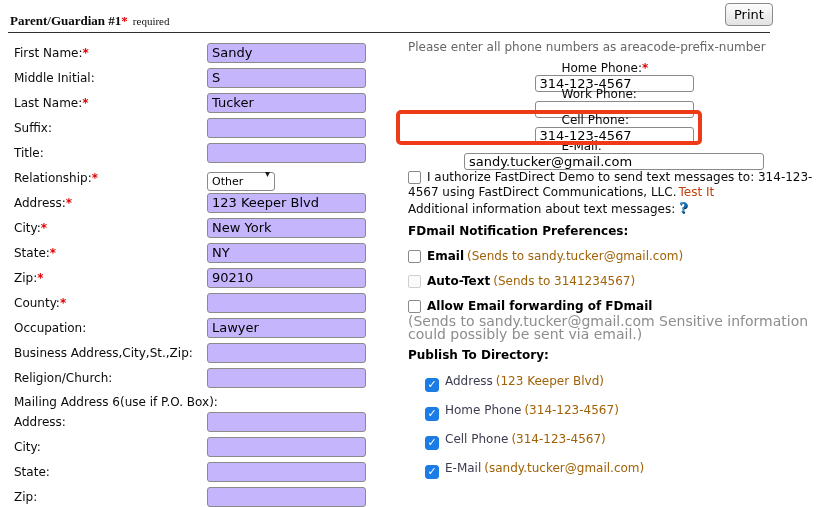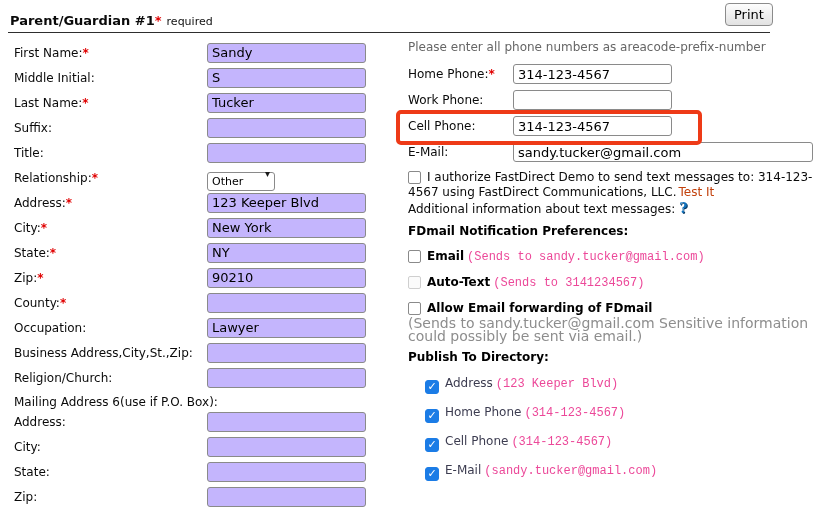--- a/index.html
+++ b/index.html
@@ -1,20 +1,20 @@
 <!DOCTYPE html>
 <html><head>
 <meta charset="utf-8">
 <style>
   html,body { margin:0; padding:0; background:#fff; }
   .page { position:relative; width:822px; height:507px; background:#fff; overflow:hidden;
           font-family:"DejaVu Sans", sans-serif; color:#0a0a0a; }
 
   
-  .pg-heading { position:absolute; left:10px; top:13px; font-size:13px; font-weight:bold; white-space:nowrap; }
+  .pg-heading { position:absolute; left:10px; top:13px; font-size:13px; font-weight:bold; white-space:nowrap;font-family:Liberation Serif, serif; }
   .req { color:#e00000; font-weight:bold; }
   .req-note { font-weight:normal; font-size:11px; margin-left:5px; color:#111; }
   .print-btn { position:absolute; left:725px; top:3px; height:23px; min-width:42px; font-family:"DejaVu Sans",sans-serif;
                font-size:13px; color:#000; background:linear-gradient(#fdfdfd,#e2e2e2);
                border:1px solid #8b8b8b; border-radius:4px; padding:1px 8px;text-align:right; }
   .header-rule { position:absolute; left:8px; top:32px; width:762px; height:1px; background:#2e2e2e; }
 
   
   .left-col { position:absolute; left:14px; top:40px; width:386px; }
   .lrow { display:flex; align-items:center; height:25px; }
@@ -23,41 +23,41 @@
   .tinput { width:149px; height:18px; border:1px solid #8a8a8a; border-radius:3px;
             font:13px "DejaVu Sans",sans-serif; padding:0 4px; color:#000; background:#c4b5fd; }
   .selwrap { position:relative; display:inline-block; }
   .fselect { -webkit-appearance:none; appearance:none; width:68px; height:19px; border:1px solid #8a8a8a;
              border-radius:3px; background:#fff; font:11px "DejaVu Sans",sans-serif; padding:0 16px 0 4px; color:#000;margin-top:7px; }
   .selarrow { position:absolute; right:5px; top:3px; font-size:10px; color:#1a1a1a; pointer-events:none; }
 
   
   .right-col { position:absolute; left:408px; top:40px; width:412px; }
   .hint { font-size:12px; color:#666; height:16px; margin-bottom:5px; white-space:nowrap; }
-  .rrow { display:flex; align-items:center; height:26px; }
+  .rrow { display:flex; align-items:center; height:26px;flex-direction:column; }
   .rlabel { width:105px; flex-shrink:0; font-size:12px; color:#0a0a0a; }
   .rinput { width:149px; height:18px; border:1px solid #8a8a8a; border-radius:3px;
             font:13px "DejaVu Sans",sans-serif; padding:0 4px; color:#000; background:#fff; }
   .rinput.wide { width:290px; }
 
   .auth { margin-top:5px; font-size:12px; line-height:15px; color:#0a0a0a; }
   .cbox { display:inline-block; width:13px; height:13px; box-sizing:border-box; background:#fff;
           border:1px solid #8a8a8a; border-radius:2px; vertical-align:-3px; margin-right:6px; cursor:pointer; }
   .cbox.disabled { border-color:#cfcfcf; background:#fbfbfb; }
   .cbox.checked { width:14px; height:14px; background:#1b7ce6; border:1px solid #1b7ce6; border-radius:3px; text-align:center; }
   .check { display:block; color:#fff; font-size:11px; font-weight:bold; line-height:12px; }
   .link { color:#c2410c; text-decoration:none; margin-left:2px; }
   .auth-info { margin-top:1px; }
   .qicon { color:#1273bd; font-family:"DejaVu Serif",serif; font-weight:bold; font-size:14px;
            text-shadow:1px 1px 0 #0a3b66; margin-left:4px; cursor:pointer; }
 
   .sec-heading { font-size:12px; font-weight:bold; color:#000; margin-top:7px; line-height:15px; }
   .opt { margin-top:10px; font-size:12px; line-height:15px; }
   .opt-label { font-weight:bold; color:#000; }
-  .opt-note { color:#ec4899; margin-left:3px;font-family:Liberation Mono, monospace; }
+  .opt-note { color:#a16207; margin-left:3px; }
   .opt-note-block { font-size:14px; line-height:13px; color:#8d8d8d; margin-top:1px; }
 
   .dir-opts { margin-left:17px; }
   .dopt { margin-top:11px; font-size:12px; line-height:15px; }
   .dopt-label { color:#3c3c50; }
 
   
   .highlight-box { position:absolute; left:396px; top:110px; width:306px; height:35px; box-sizing:border-box;
                    border:4px solid #ee3a17; border-radius:5px; pointer-events:none; }
 </style>

